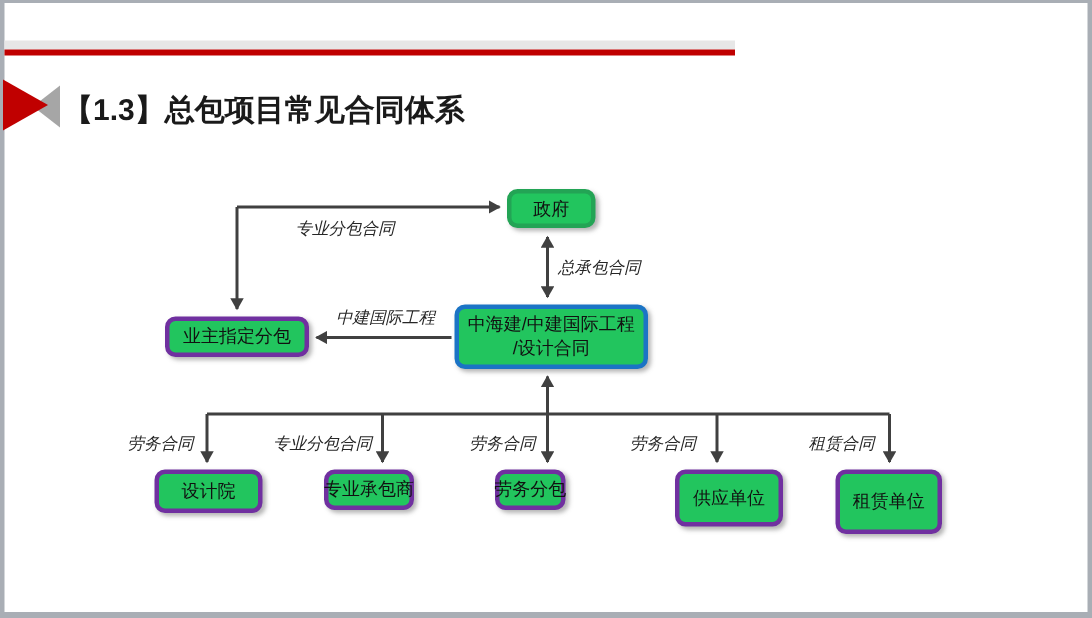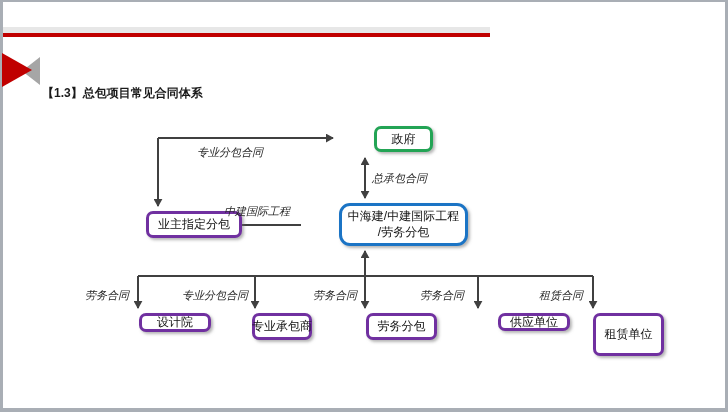--- a/index.html
+++ b/index.html
@@ -3,35 +3,35 @@
 <meta charset="utf-8">
 <style>
   html,body{margin:0;padding:0;background:#fff;font-family:"Liberation Sans","DejaVu Sans",sans-serif;}
   .slide-frame{position:relative;width:728px;height:412px;background:#a9aeb5;overflow:hidden;}
   .slide-canvas{position:absolute;left:3px;top:2px;width:722px;height:406px;background:#ffffff;}
   .abs{position:absolute;}
   .top-band{left:3px;top:27px;width:487px;height:6px;background:#e7e7e7;}
   .red-rule{left:3px;top:33px;width:487px;height:4px;background:#c00000;}
   .tri-gray{left:22px;top:57px;width:0;height:0;border-right:18px solid #a6a6a6;border-top:14px solid transparent;border-bottom:14px solid transparent;z-index:1;}
   .tri-red{left:2px;top:53px;width:0;height:0;border-left:30px solid #c00000;border-top:17px solid transparent;border-bottom:17px solid transparent;z-index:2;}
-  .slide-title{left:42px;top:60px;font-size:12px;font-weight:bold;color:#1a1a1a;white-space:nowrap;margin-top:25px;}
+  .slide-title{left:42px;top:60px;font-size:20px;font-weight:bold;color:#1a1a1a;white-space:nowrap;}
   .diagram-svg{left:0;top:0;width:728px;height:412px;pointer-events:none;}
-  .node{background:#ffffff;border:3px solid #7030a0;border-radius:7px;box-sizing:border-box;
+  .node{background:#22c55e;border:3px solid #7030a0;border-radius:7px;box-sizing:border-box;
         display:flex;align-items:center;justify-content:center;text-align:center;
-        font-size:12px;color:#111;box-shadow:2px 2px 3px rgba(110,110,110,0.5);white-space:nowrap;margin-left:36px;}
+        font-size:12px;color:#111;box-shadow:2px 2px 3px rgba(110,110,110,0.5);white-space:nowrap;}
   .node.green{border-color:#23a455;}
-  .node.blue{border-color:#1b74c5;border-radius:11px;}
+  .node.blue{border-color:#1b74c5;}
   .node.purple{border-color:#7030a0;font-family:Liberation Mono, monospace;}
   .node-gov{left:338px;top:126px;width:59px;height:26px;}
   .node-owner{left:110px;top:211px;width:96px;height:27px;}
   .node-gc{left:303px;top:203px;width:129px;height:43px;flex-direction:column;line-height:1.3;}
-  .node-design{left:103px;top:313px;width:72px;height:19px;}
+  .node-design{left:103px;top:313px;width:72px;height:29px;}
   .node-spec{left:216px;top:313px;width:60px;height:27px;}
-  .node-labor{left:330px;top:313px;width:71px;height:27px;}
-  .node-supply{left:462px;top:313px;width:72px;height:18px;}
+  .node-labor{left:330px;top:313px;width:47px;height:27px;}
+  .node-supply{left:450px;top:313px;width:72px;height:38px;}
   .node-lease{left:557px;top:313px;width:71px;height:43px;}
   .edge-label{font-size:11px;color:#262626;white-space:nowrap;font-style:italic;}
 </style>
 </head>
 <body>
 
 <div class="slide-frame">
   <div class="slide-canvas abs"></div>
 
   <div class="top-band abs"></div>
@@ -72,21 +72,21 @@
   <div class="node green node-gov abs">
     <span>政府</span>
   </div>
 
   <div class="node purple node-owner abs">
     <span>业主指定分包</span>
   </div>
 
   <div class="node blue node-gc abs">
     <span>中海建/中建国际工程</span>
-    <span>/劳务分包</span>
+    <span>/设计合同</span>
   </div>
 
   <div class="node purple node-design abs">
     <span>设计院</span>
   </div>
   <div class="node purple node-spec abs">
     <span>专业承包商</span>
   </div>
   <div class="node purple node-labor abs">
     <span>劳务分包</span>

